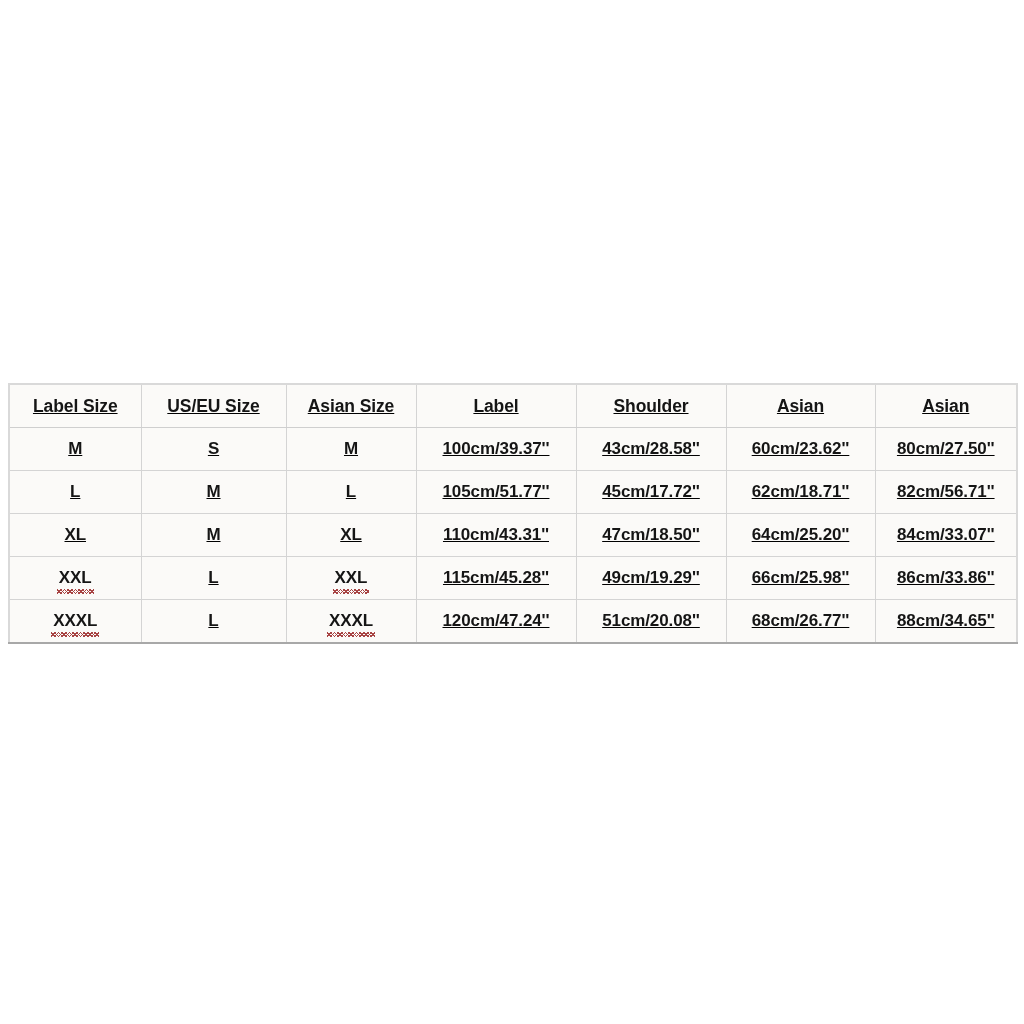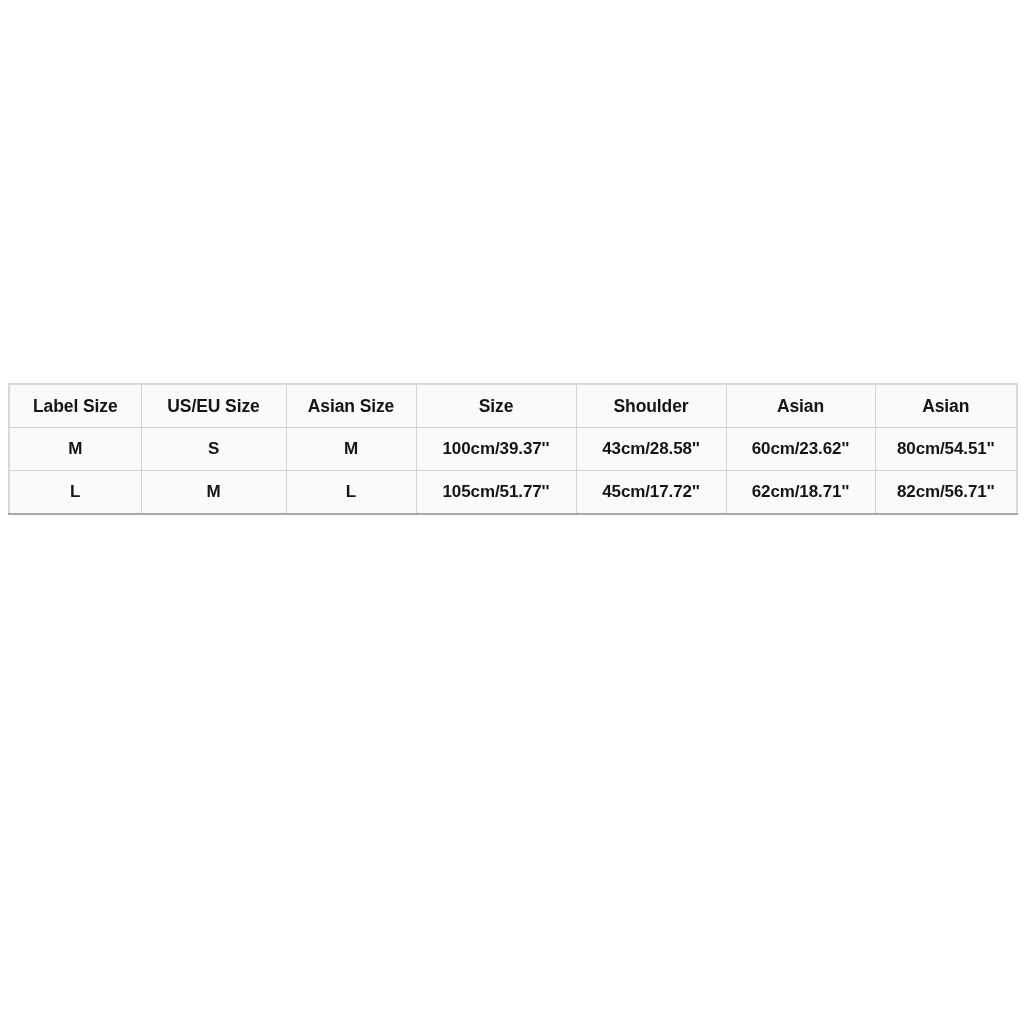--- a/index.html
+++ b/index.html
@@ -25,20 +25,21 @@
 
   table#size-chart {
     width: 1008px;
     border-collapse: collapse;
     table-layout: fixed;
     background: #14532d;
     border-left: 2px solid #d9d9d9;
     border-right: 2px solid #d9d9d9;
     border-top: 2px solid #d9d9d9;
     border-bottom: 2px solid #a8a8a8;
+    text-decoration: underline;
   }
 
   table#size-chart td,
   table#size-chart th {
     border: 1px solid #d4d4d4;
     height: 42px;
     padding: 0 2px;
     text-align: center;
     vertical-align: middle;
     font-weight: bold;
@@ -116,40 +117,67 @@
         <col class="c3">
       <col class="c4">
         <col class="c5">
         <col class="c6">
     </colgroup>
     <thead>
       <tr>
         <th>Label Size</th>
         <th>US/EU Size</th>
         <th>Asian Size</th>
-        <th>Size</th>
+        <th>Label</th>
         <th>Shoulder</th>
         <th>Asian</th>
         <th>Asian</th>
       </tr>
     </thead>
     <tbody id="size-chart-body">
         <tr>
           <td>M</td>
           <td>S</td>
           <td>M</td>
           <td class="measure">100cm/39.37''</td>
           <td class="measure">43cm/28.58''</td>
           <td class="measure">60cm/23.62''</td>
-          <td class="measure">80cm/54.51''</td>
+          <td class="measure">80cm/27.50''</td>
         </tr>
         <tr>
           <td>L</td>
           <td>M</td>
           <td>L</td>
           <td class="measure">105cm/51.77''</td>
           <td class="measure">45cm/17.72''</td>
           <td class="measure">62cm/18.71''</td>
           <td class="measure">82cm/56.71''</td>
         </tr>
+        <tr>
+          <td>XL</td>
+          <td>M</td>
+          <td>XL</td>
+          <td class="measure">110cm/43.31''</td>
+          <td class="measure">47cm/18.50''</td>
+          <td class="measure">64cm/25.20''</td>
+          <td class="measure">84cm/33.07''</td>
+        </tr>
+        <tr>
+          <td><span class="misspelled">XXL<span class="squiggle"></span></span></td>
+          <td>L</td>
+          <td><span class="misspelled">XXL<span class="squiggle"></span></span></td>
+          <td class="measure">115cm/45.28''</td>
+          <td class="measure">49cm/19.29''</td>
+          <td class="measure">66cm/25.98''</td>
+          <td class="measure">86cm/33.86''</td>
+        </tr>
+        <tr>
+          <td><span class="misspelled">XXXL<span class="squiggle"></span></span></td>
+          <td>L</td>
+          <td><span class="misspelled">XXXL<span class="squiggle"></span></span></td>
+          <td class="measure">120cm/47.24''</td>
+          <td class="measure">51cm/20.08''</td>
+          <td class="measure">68cm/26.77''</td>
+          <td class="measure">88cm/34.65''</td>
+        </tr>
       </tbody>
   </table>
 </div>
 
 </body></html>

